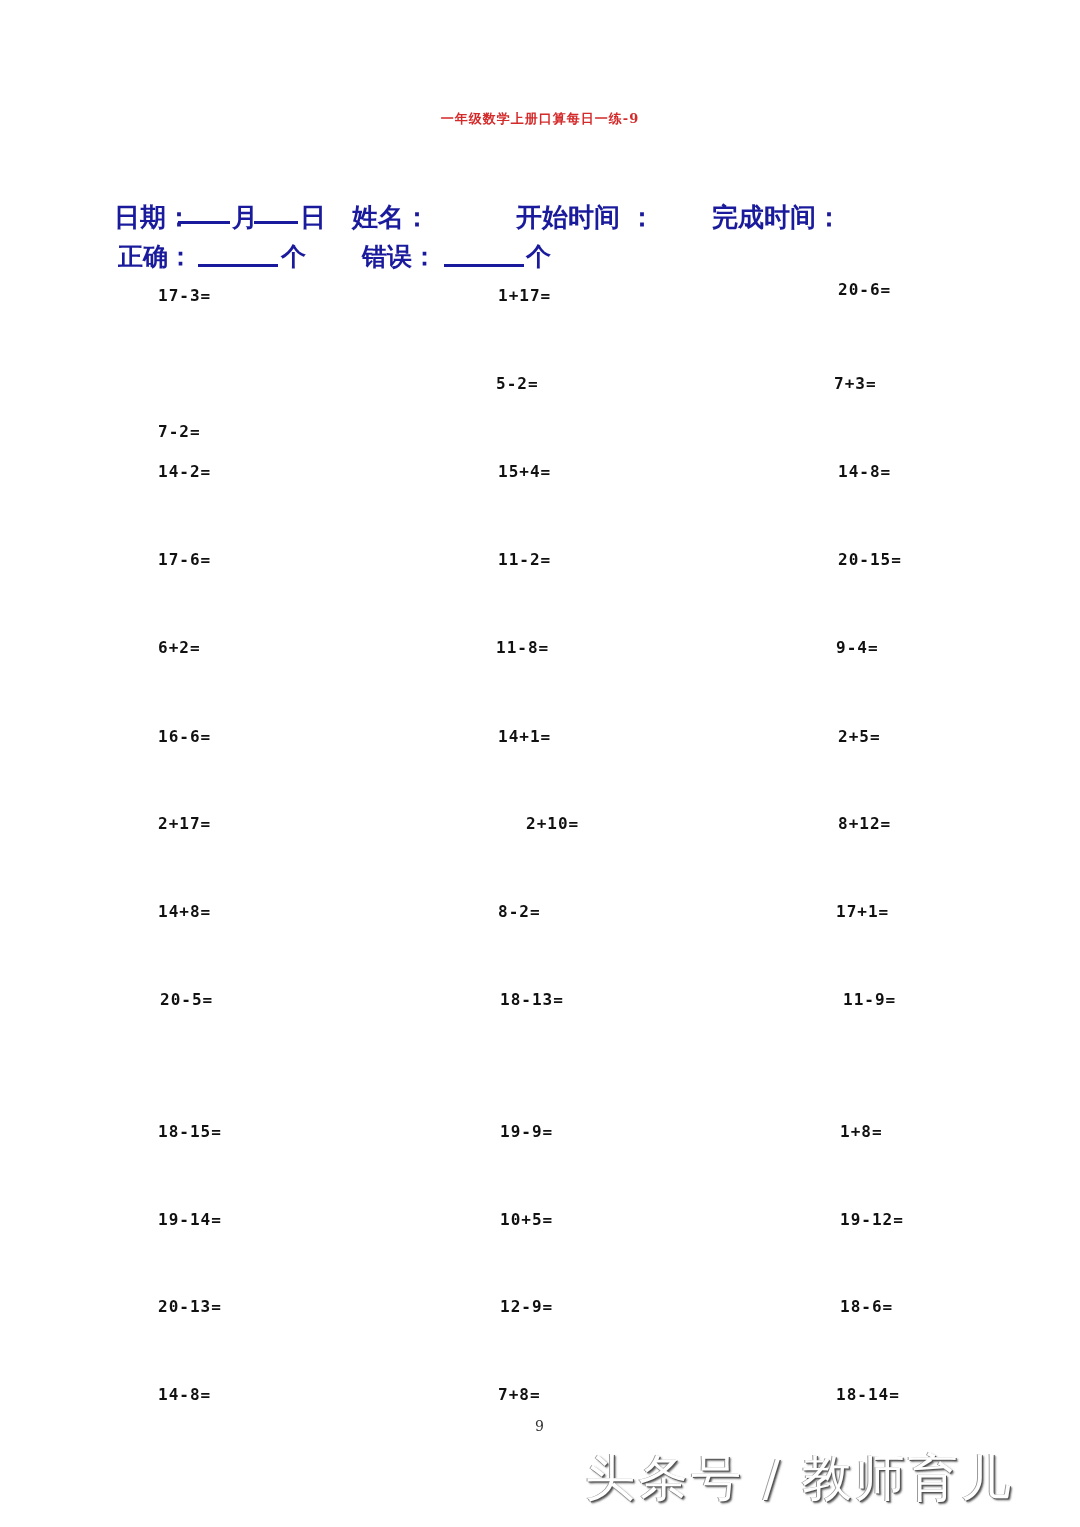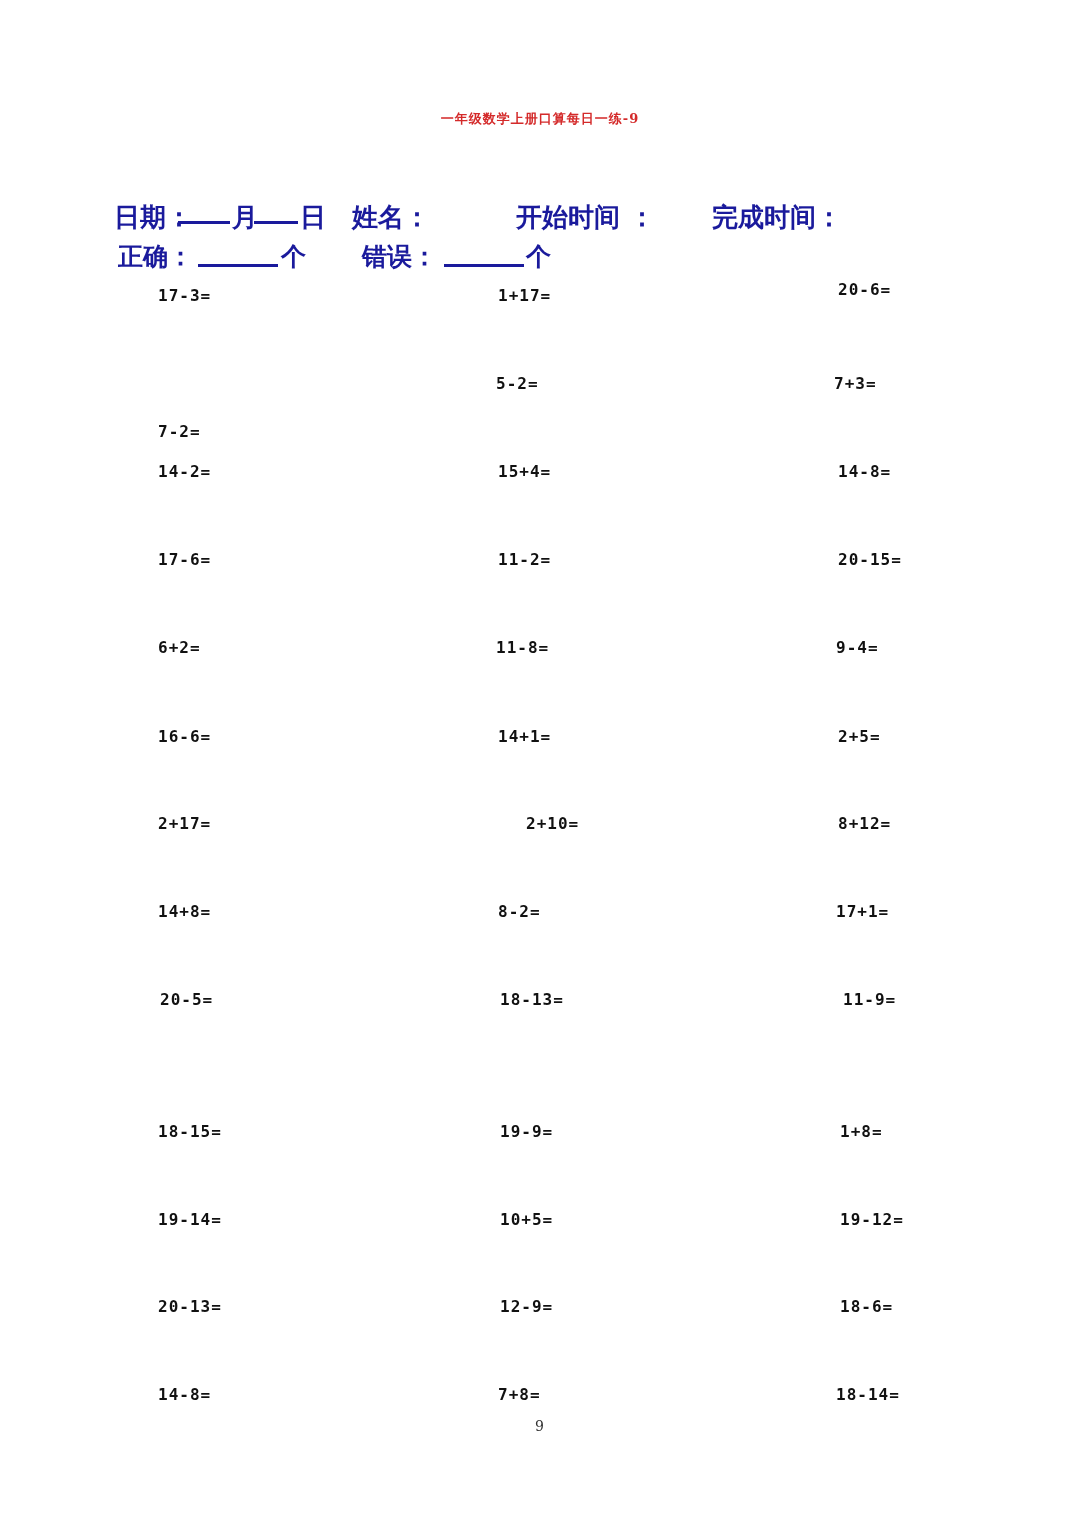--- a/index.html
+++ b/index.html
@@ -97,13 +97,14 @@
     <span class="eq" style="left:158px; top:1297px;">20-13=</span>
     <span class="eq" style="left:500px; top:1297px;">12-9=</span>
     <span class="eq" style="left:840px; top:1297px;">18-6=</span>
 
     <span class="eq" style="left:158px; top:1385px;">14-8=</span>
     <span class="eq" style="left:498px; top:1385px;">7+8=</span>
     <span class="eq" style="left:836px; top:1385px;">18-14=</span>
   </div>
 
   <span class="pagenum">9</span>
+  <span class="watermark">头条号 / 教师育儿</span>
 </div>
 
 </body></html>

